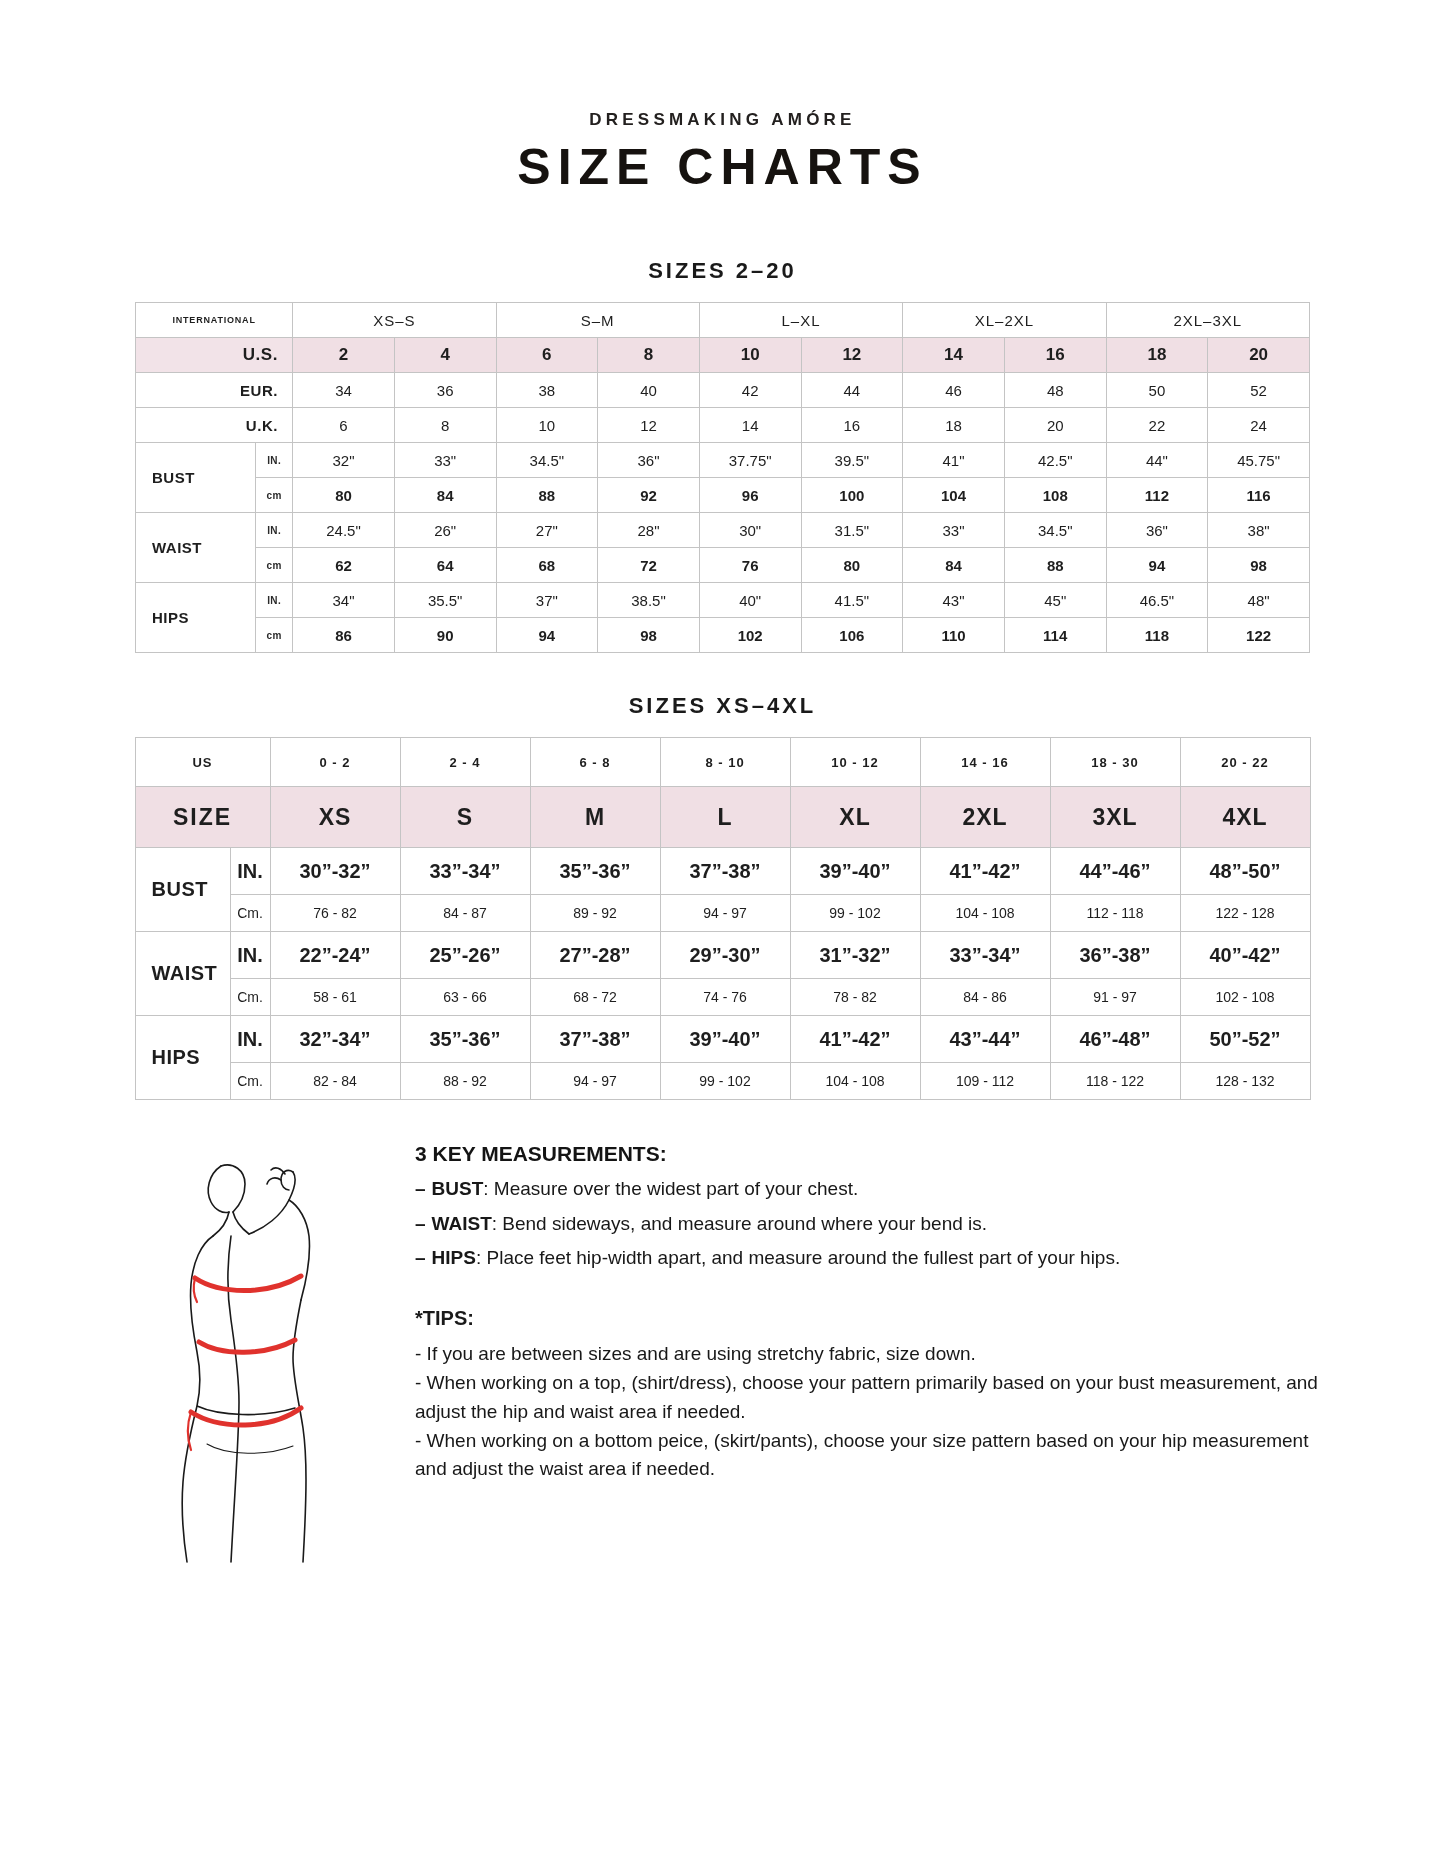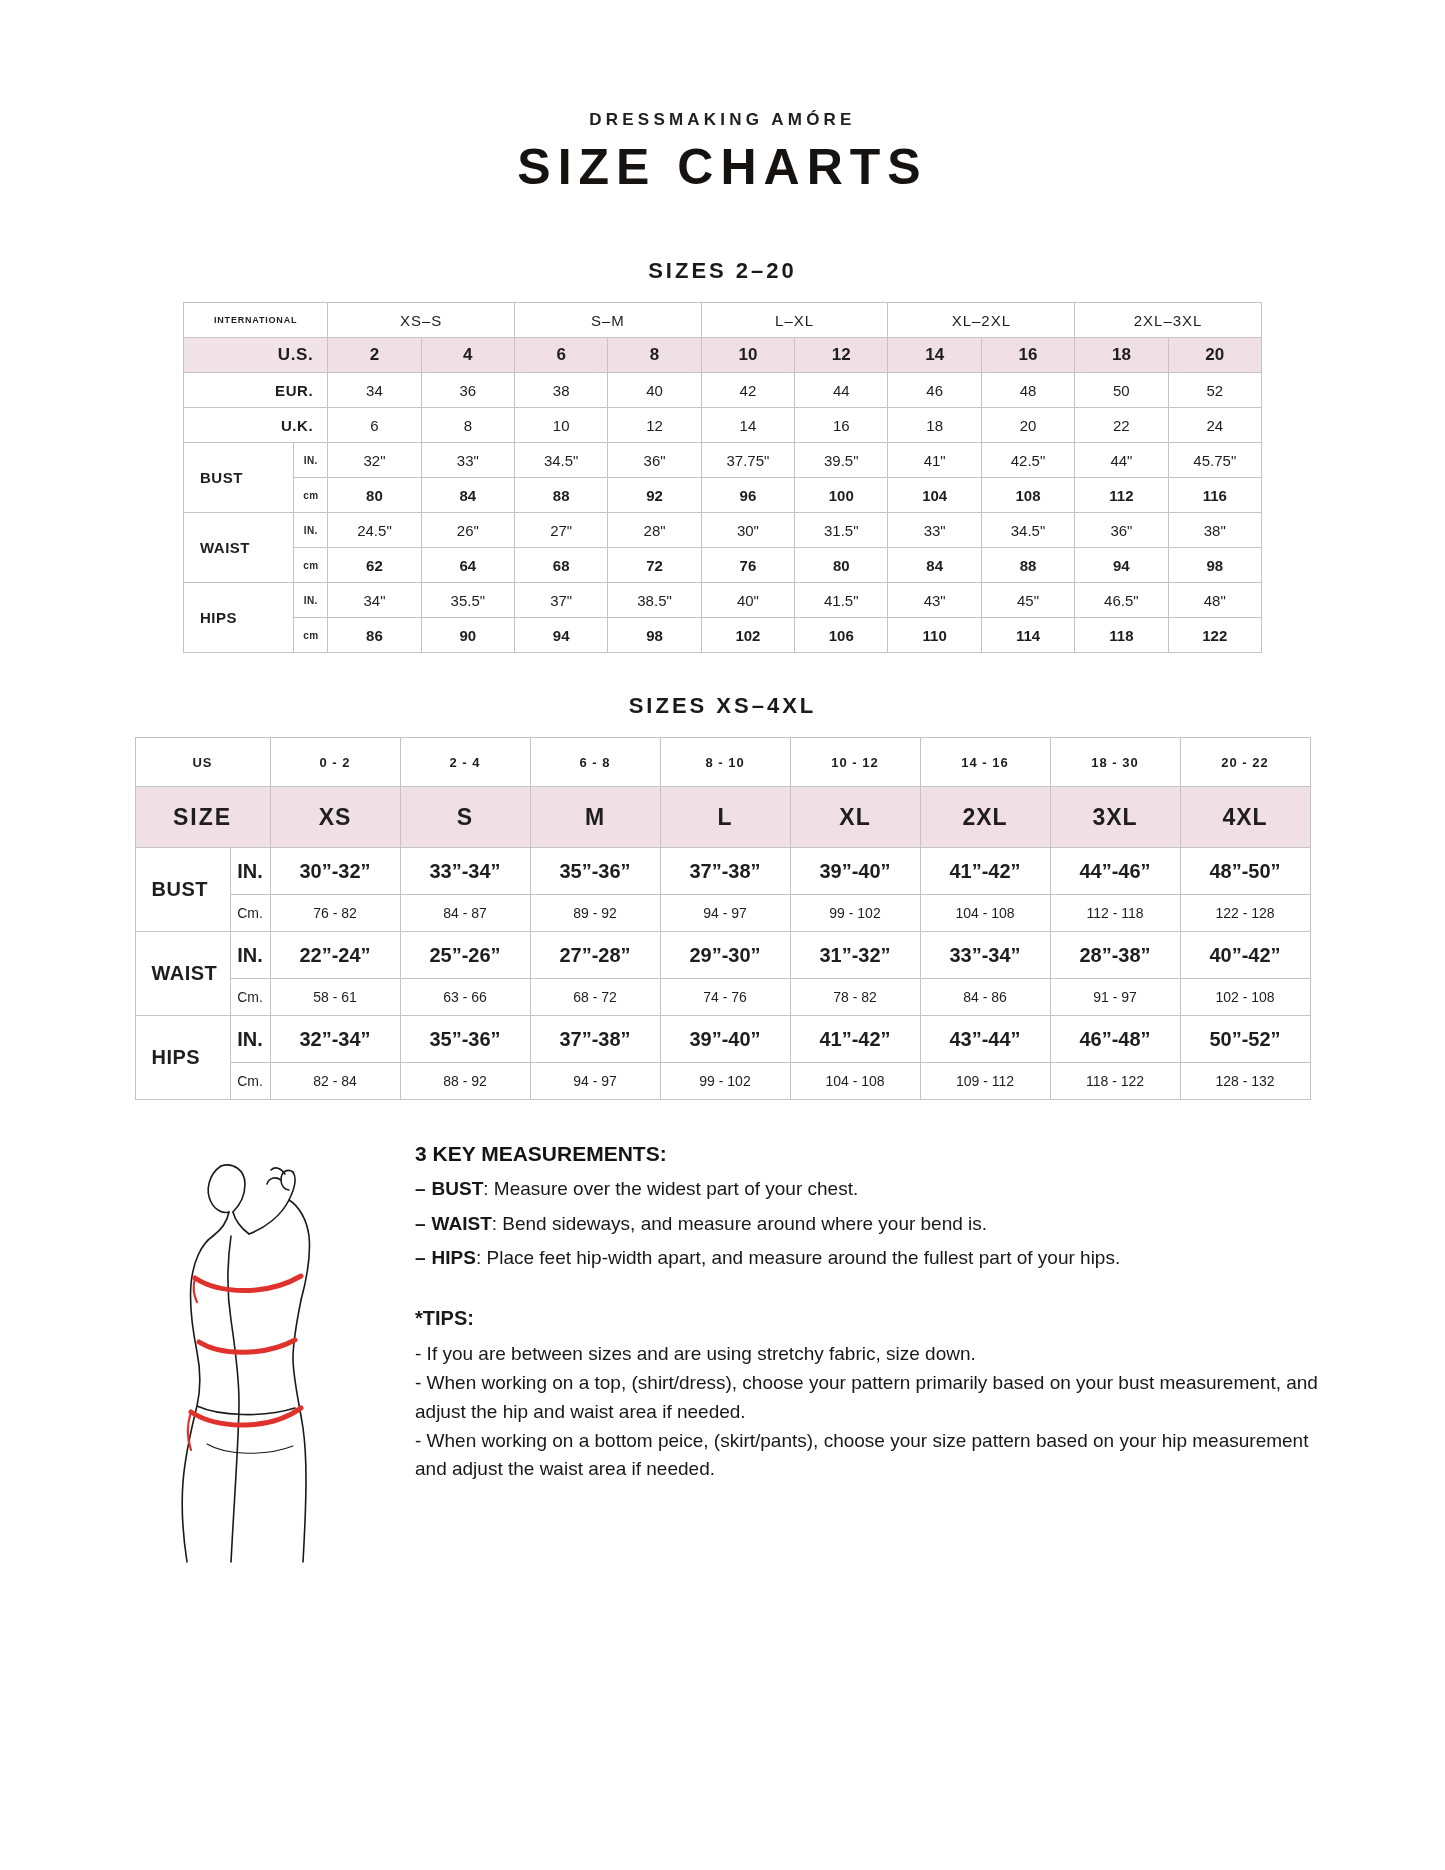--- a/index.html
+++ b/index.html
@@ -57,21 +57,21 @@
   
   table {
     border-collapse: collapse;
     table-layout: fixed;
   }
   .tbl-wrap {
     display: flex;
     justify-content: center;
   }
   .t1 {
-    width: 1079px;
+    width: 1175px;
     border: 1px solid #b9b9b9;
   }
   .t1 td, .t1 th {
     border: 1px solid #c4c4c4;
     text-align: center;
     font-size: 15px;
     color: #1e1e1e;
     font-weight: 400;
     height: 34px;
     padding: 0;
@@ -456,21 +456,21 @@
 
         <tr class="in-row">
           <td class="lbl" rowspan="2">WAIST</td>
           <td class="unit">IN.</td>
           <td>22”-24”</td>
           <td>25”-26”</td>
           <td>27”-28”</td>
           <td>29”-30”</td>
           <td>31”-32”</td>
           <td>33”-34”</td>
-          <td>28”-38”</td>
+          <td>36”-38”</td>
           <td>40”-42”</td>
         </tr>
         <tr class="cm-row">
           <td class="unit-sm">Cm.</td>
           <td>58 - 61</td>
           <td>63 - 66</td>
           <td>68 - 72</td>
           <td>74 - 76</td>
           <td>78 - 82</td>
           <td>84 - 86</td>

